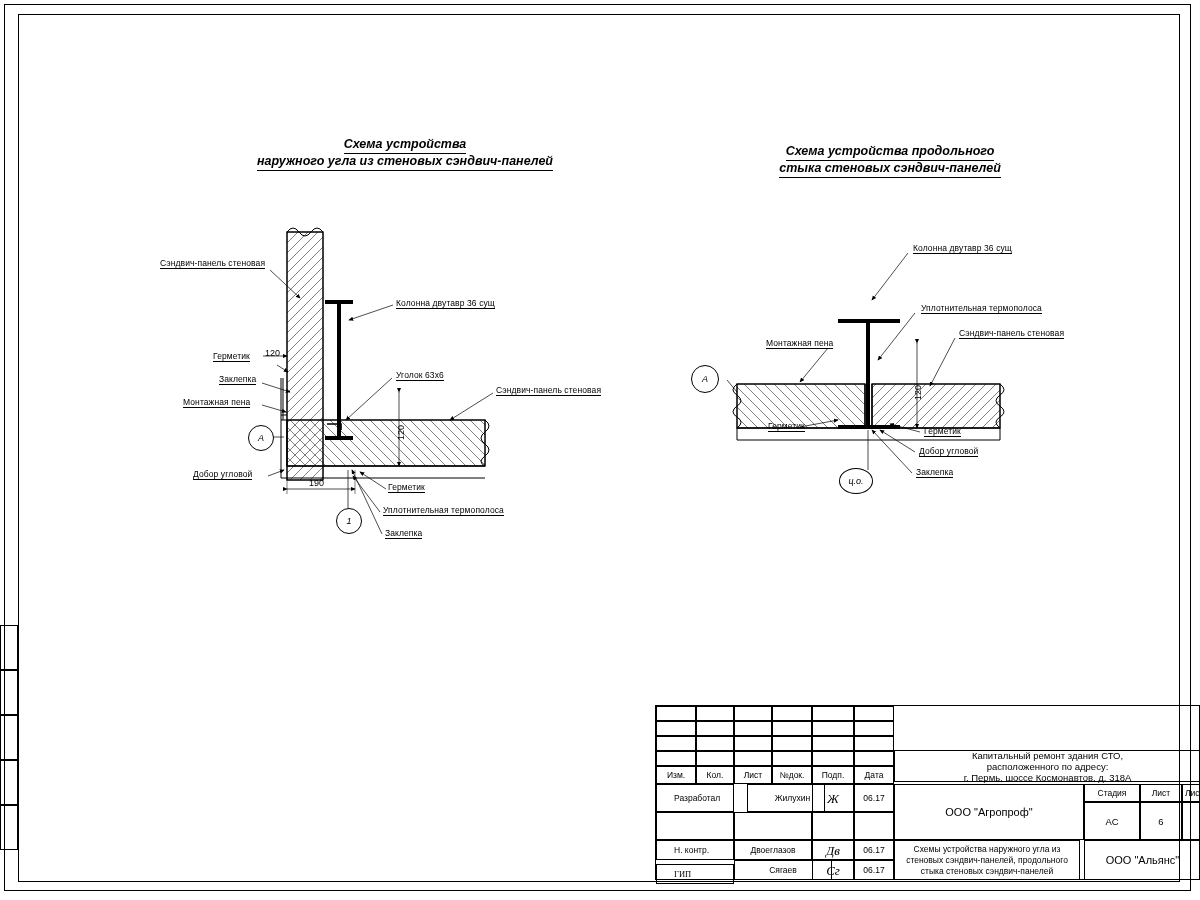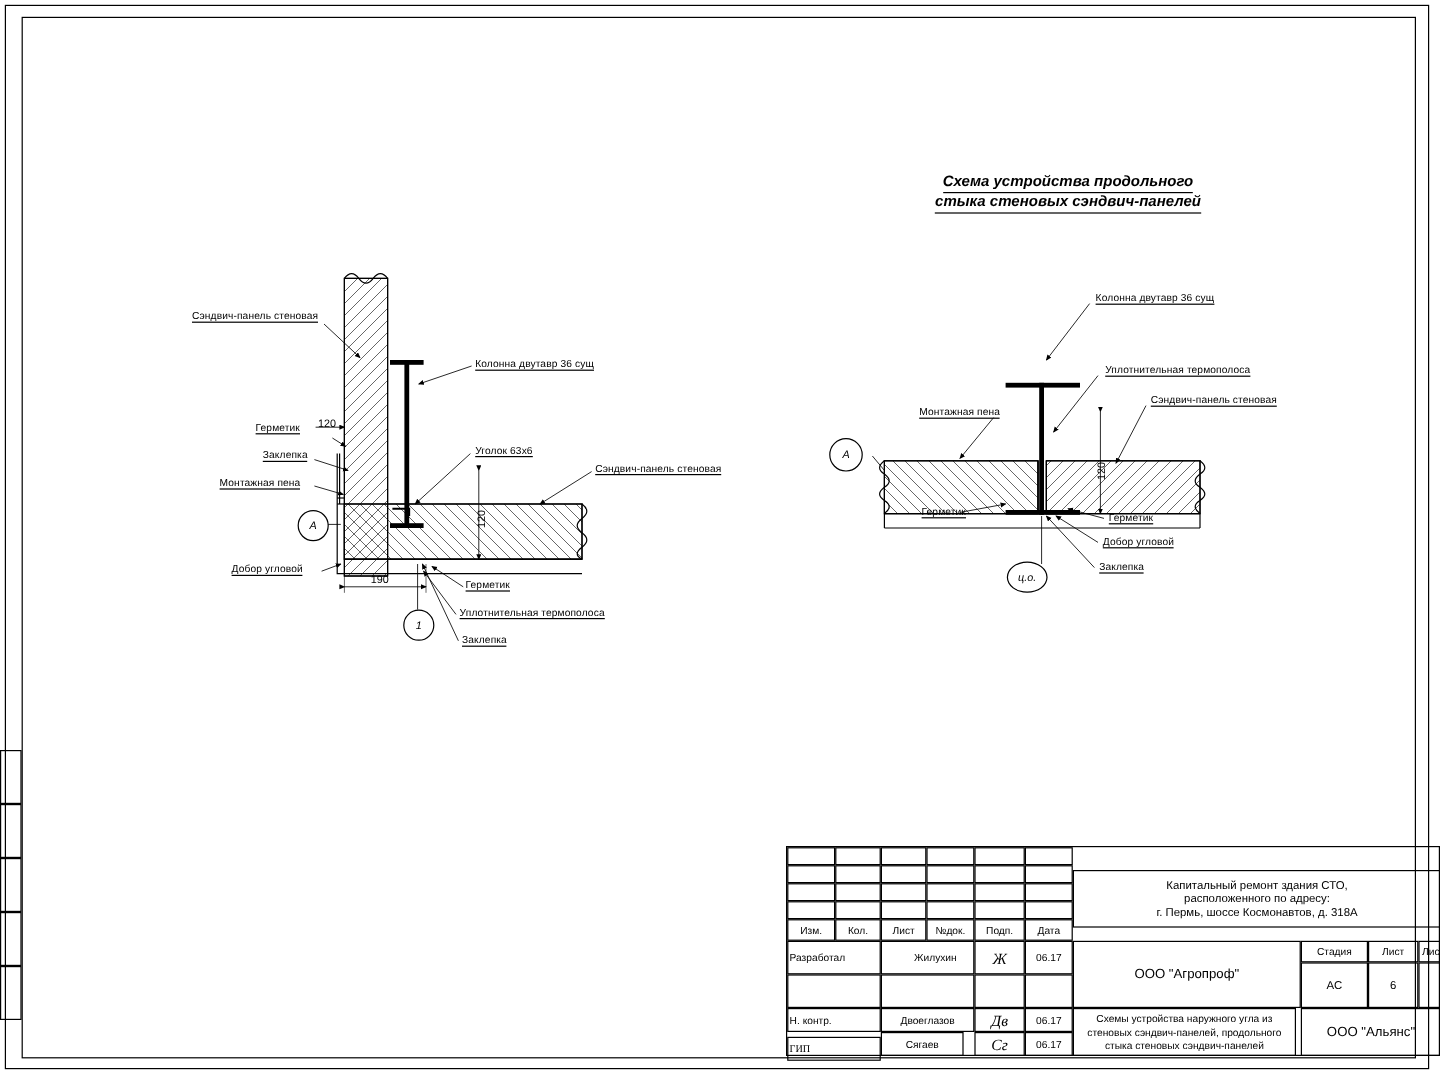--- a/index.html
+++ b/index.html
@@ -22,21 +22,21 @@
   .dim.rot{transform:rotate(-90deg);transform-origin:left top;}
 
   .bubble{position:absolute;border:1px solid #000;border-radius:50%;
           display:flex;align-items:center;justify-content:center;
           font-size:9px;font-style:italic;background:#fff;}
 
   
   .stamp{position:absolute;left:655px;top:705px;width:545px;height:175px;border:1px solid #000;box-sizing:border-box;font-size:9.5px;}
   .stamp div{position:absolute;box-sizing:border-box;}
   .bx{border:1px solid #000;display:flex;align-items:center;justify-content:center;text-align:center;line-height:11px;}
-  .bx.l{justify-content:flex-start;padding-left:1px;}
+  .bx.l{justify-content:flex-start;padding-left:17px;}
   .big{font-size:12px;}
   .mid{font-size:11px;}
   .small{font-size:8.5px;}
   .sig{font-family:"Liberation Serif",serif;font-style:italic;font-size:13px;}
 </style>
 </head>
 <body>
 
 <div class="sheet">
 
@@ -44,20 +44,24 @@
   <div class="frame-inner"></div>
 
   <div class="left-stubs">
     <div style="top:625px;height:45px;"></div>
     <div style="top:670px;height:45px;"></div>
     <div style="top:715px;height:45px;"></div>
     <div style="top:760px;height:45px;"></div>
     <div style="top:805px;height:45px;"></div>
   </div>
 
+  <div class="title" style="left:195px;top:137px;width:420px;">
+    <span class="u">Схема устройства</span><br>
+    <span class="u">наружного угла из стеновых сэндвич-панелей</span>
+  </div>
   <div class="title" style="left:700px;top:144px;width:380px;">
     <span class="u">Схема устройства продольного</span><br>
     <span class="u">стыка стеновых сэндвич-панелей</span>
   </div>
 
   <svg>
     <defs>
       <pattern id="hatchA" width="10" height="10" patternUnits="userSpaceOnUse">
         <path d="M0,10 L10,0 M-2,2 L2,-2 M8,12 L12,8" stroke="#000" stroke-width="0.5"></path>
       </pattern>
@@ -218,40 +222,40 @@
     <div class="bx" style="left:198px;top:45px;width:40px;height:15px;"></div>
 
     <div class="bx small" style="left:0;top:60px;width:40px;height:18px;text-align:center;">Изм.</div>
     <div class="bx small" style="left:40px;top:60px;width:38px;height:18px;">Кол.</div>
     <div class="bx small" style="left:78px;top:60px;width:38px;height:18px;">Лист</div>
     <div class="bx small" style="left:116px;top:60px;width:40px;height:18px;">№док.</div>
     <div class="bx small" style="left:156px;top:60px;width:42px;height:18px;">Подп.</div>
     <div class="bx small" style="left:198px;top:60px;width:40px;height:18px;">Дата</div>
 
     <div class="bx small l" style="left:0;top:78px;width:78px;height:28px;">Разработал</div>
-    <div class="bx small" style="left:78px;top:78px;width:78px;height:28px;padding-left:13px;">Жилухин</div>
+    <div class="bx small" style="left:91px;top:78px;width:78px;height:28px;padding-left:13px;">Жилухин</div>
     <div class="bx sig" style="left:156px;top:78px;width:42px;height:28px;">Ж</div>
     <div class="bx small" style="left:198px;top:78px;width:40px;height:28px;">06.17</div>
 
     <div class="bx small l" style="left:0;top:106px;width:78px;height:28px;"></div>
     <div class="bx small" style="left:78px;top:106px;width:78px;height:28px;"></div>
     <div class="bx" style="left:156px;top:106px;width:42px;height:28px;"></div>
     <div class="bx small" style="left:198px;top:106px;width:40px;height:28px;"></div>
 
     <div class="bx small l" style="left:0;top:134px;width:78px;height:20px;">Н. контр.</div>
     <div class="bx small" style="left:78px;top:134px;width:78px;height:20px;text-align:right;">Двоеглазов</div>
     <div class="bx sig" style="left:156px;top:134px;width:42px;height:20px;">Дв</div>
     <div class="bx small" style="left:198px;top:134px;width:40px;height:20px;">06.17</div>
 
     <div class="bx small l" style="left:0;top:158px;width:78px;height:20px;font-family:Liberation Serif, serif;">ГИП</div>
-    <div class="bx small" style="left:78px;top:154px;width:69px;height:20px;">Сягаев</div>
+    <div class="bx small" style="left:78px;top:154px;width:98px;height:20px;">Сягаев</div>
     <div class="bx sig" style="left:156px;top:154px;width:42px;height:20px;">Сг</div>
     <div class="bx small" style="left:198px;top:154px;width:40px;height:20px;">06.17</div>
 
-    <div class="bx" style="left:238px;top:19px;width:307px;height:48px;flex-direction:column;">
+    <div class="bx" style="left:238px;top:44px;width:307px;height:32px;flex-direction:column;">
       <span>Капитальный ремонт здания СТО,</span>
       <span>расположенного по адресу:</span>
       <span>г. Пермь, шоссе Космонавтов, д. 318А</span>
     </div>
 
     <div class="bx mid" style="left:238px;top:78px;width:190px;height:56px;">ООО "Агропроф"</div>
 
     <div class="bx small" style="left:428px;top:78px;width:56px;height:18px;">Стадия</div>
     <div class="bx small" style="left:484px;top:78px;width:42px;height:18px;">Лист</div>
     <div class="bx small" style="left:526px;top:78px;width:19px;height:18px;overflow:hidden;justify-content:flex-start;padding-left:2px;">Листов</div>

